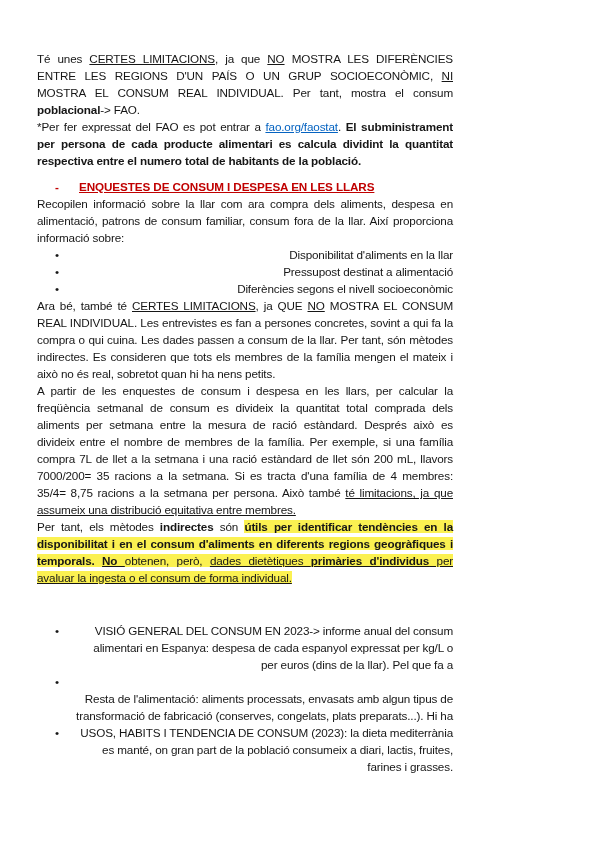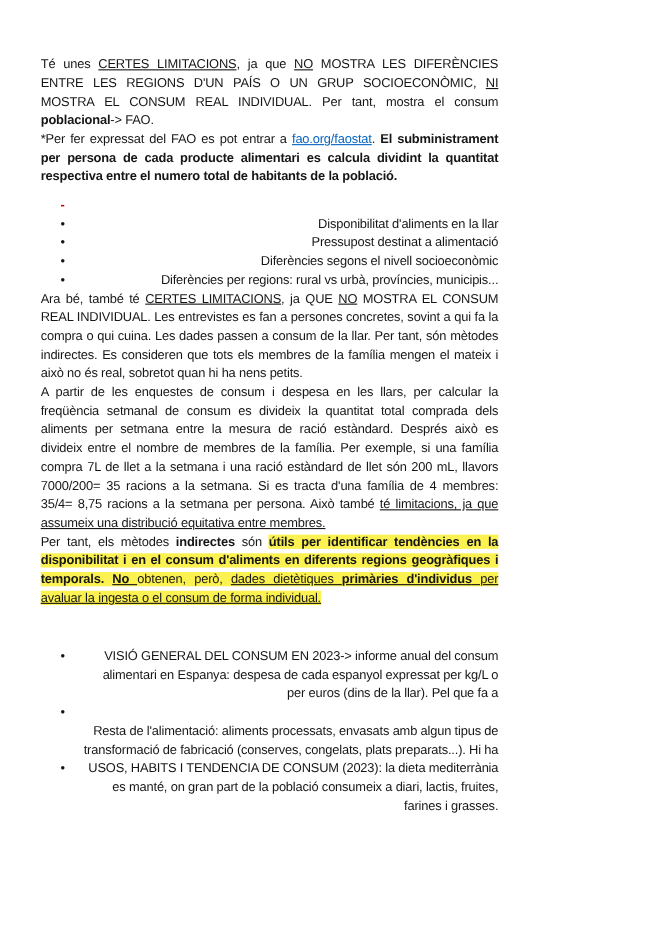--- a/index.html
+++ b/index.html
@@ -69,28 +69,29 @@
 <body>
 
 <div class="page">
 
   <p class="para"><span>Té unes </span><span class="u">CERTES LIMITACIONS</span><span>, ja que </span><span class="u">NO</span><span> MOSTRA LES DIFERÈNCIES ENTRE LES REGIONS D'UN PAÍS O UN GRUP SOCIOECONÒMIC, </span><span class="u">NI </span><span>MOSTRA EL CONSUM REAL INDIVIDUAL. Per tant, mostra el consum </span><span class="b">poblacional</span><span>-&gt; FAO.</span></p>
 
   <p class="para"><span>*Per fer expressat del FAO es pot entrar a </span><a class="link" href="#">fao.org/faostat</a><span>. </span><span class="b">El subministrament per persona de cada producte alimentari es calcula dividint la quantitat respectiva entre el numero total de habitants de la població.</span></p>
 
   <div class="heading">
     <span class="dash">-</span>
+    <span class="htext">ENQUESTES DE CONSUM I DESPESA EN LES LLARS</span>
   </div>
 
+  <p class="para p3"><span>Recopilen informació sobre la llar com ara compra dels aliments, despesa en alimentació, patrons de consum familiar, consum fora de la llar. Així proporciona informació sobre:</span></p>
 
   <ul class="blist">
     <li><span>Disponibilitat d'aliments en la llar</span></li>
     <li><span>Pressupost destinat a alimentació</span></li>
     <li><span>Diferències segons el nivell socioeconòmic</span></li>
-    <li><span>Diferències per regions: rural vs urbà, províncies, municipis...</span></li>
   </ul>
 
   <p class="para p4"><span>Ara bé, també té </span><span class="u">CERTES LIMITACIONS</span><span>, ja QUE </span><span class="u">NO</span><span> MOSTRA EL CONSUM REAL INDIVIDUAL. Les entrevistes es fan a persones concretes, sovint a qui fa la compra o qui cuina. Les dades passen a consum de la llar. Per tant, són mètodes indirectes. Es consideren que tots els membres de la família mengen el mateix i això no és real, sobretot quan hi ha nens petits.</span></p>
 
   <p class="para p5"><span>A partir de les enquestes de consum i despesa en les llars, per calcular la freqüència setmanal de consum es divideix la quantitat total comprada dels aliments per setmana entre la mesura de ració estàndard. Després això es divideix entre el nombre de membres de la família. Per exemple, si una família compra 7L de llet a la setmana i una ració estàndard de llet són 200 mL, llavors 7000/200= 35 racions a la setmana. Si es tracta d'una família de 4 membres: 35/4= 8,75 racions a la setmana per persona. Això també </span><span class="u">té limitacions, ja que assumeix una distribució equitativa entre membres.</span></p>
 
   <p class="para p6"><span>Per tant, els mètodes </span><span class="b">indirectes</span><span> són </span><span class="b hl">útils per identificar tendències en la disponibilitat i en el consum d'aliments en diferents regions geogràfiques i temporals. </span><span class="b u hl">No </span><span class="hl">obtenen, però, </span><span class="u hl">dades dietètiques </span><span class="b u hl">primàries d'individus</span><span class="u hl"> per avaluar la ingesta o el consum de forma individual.</span></p>
 
   <ul class="blist blist2">
     <li><span>VISIÓ GENERAL DEL CONSUM EN 2023-&gt; informe anual del consum alimentari en Espanya: despesa de cada espanyol expressat per kg/L o per euros (dins de la llar). Pel que fa a</span></li>

